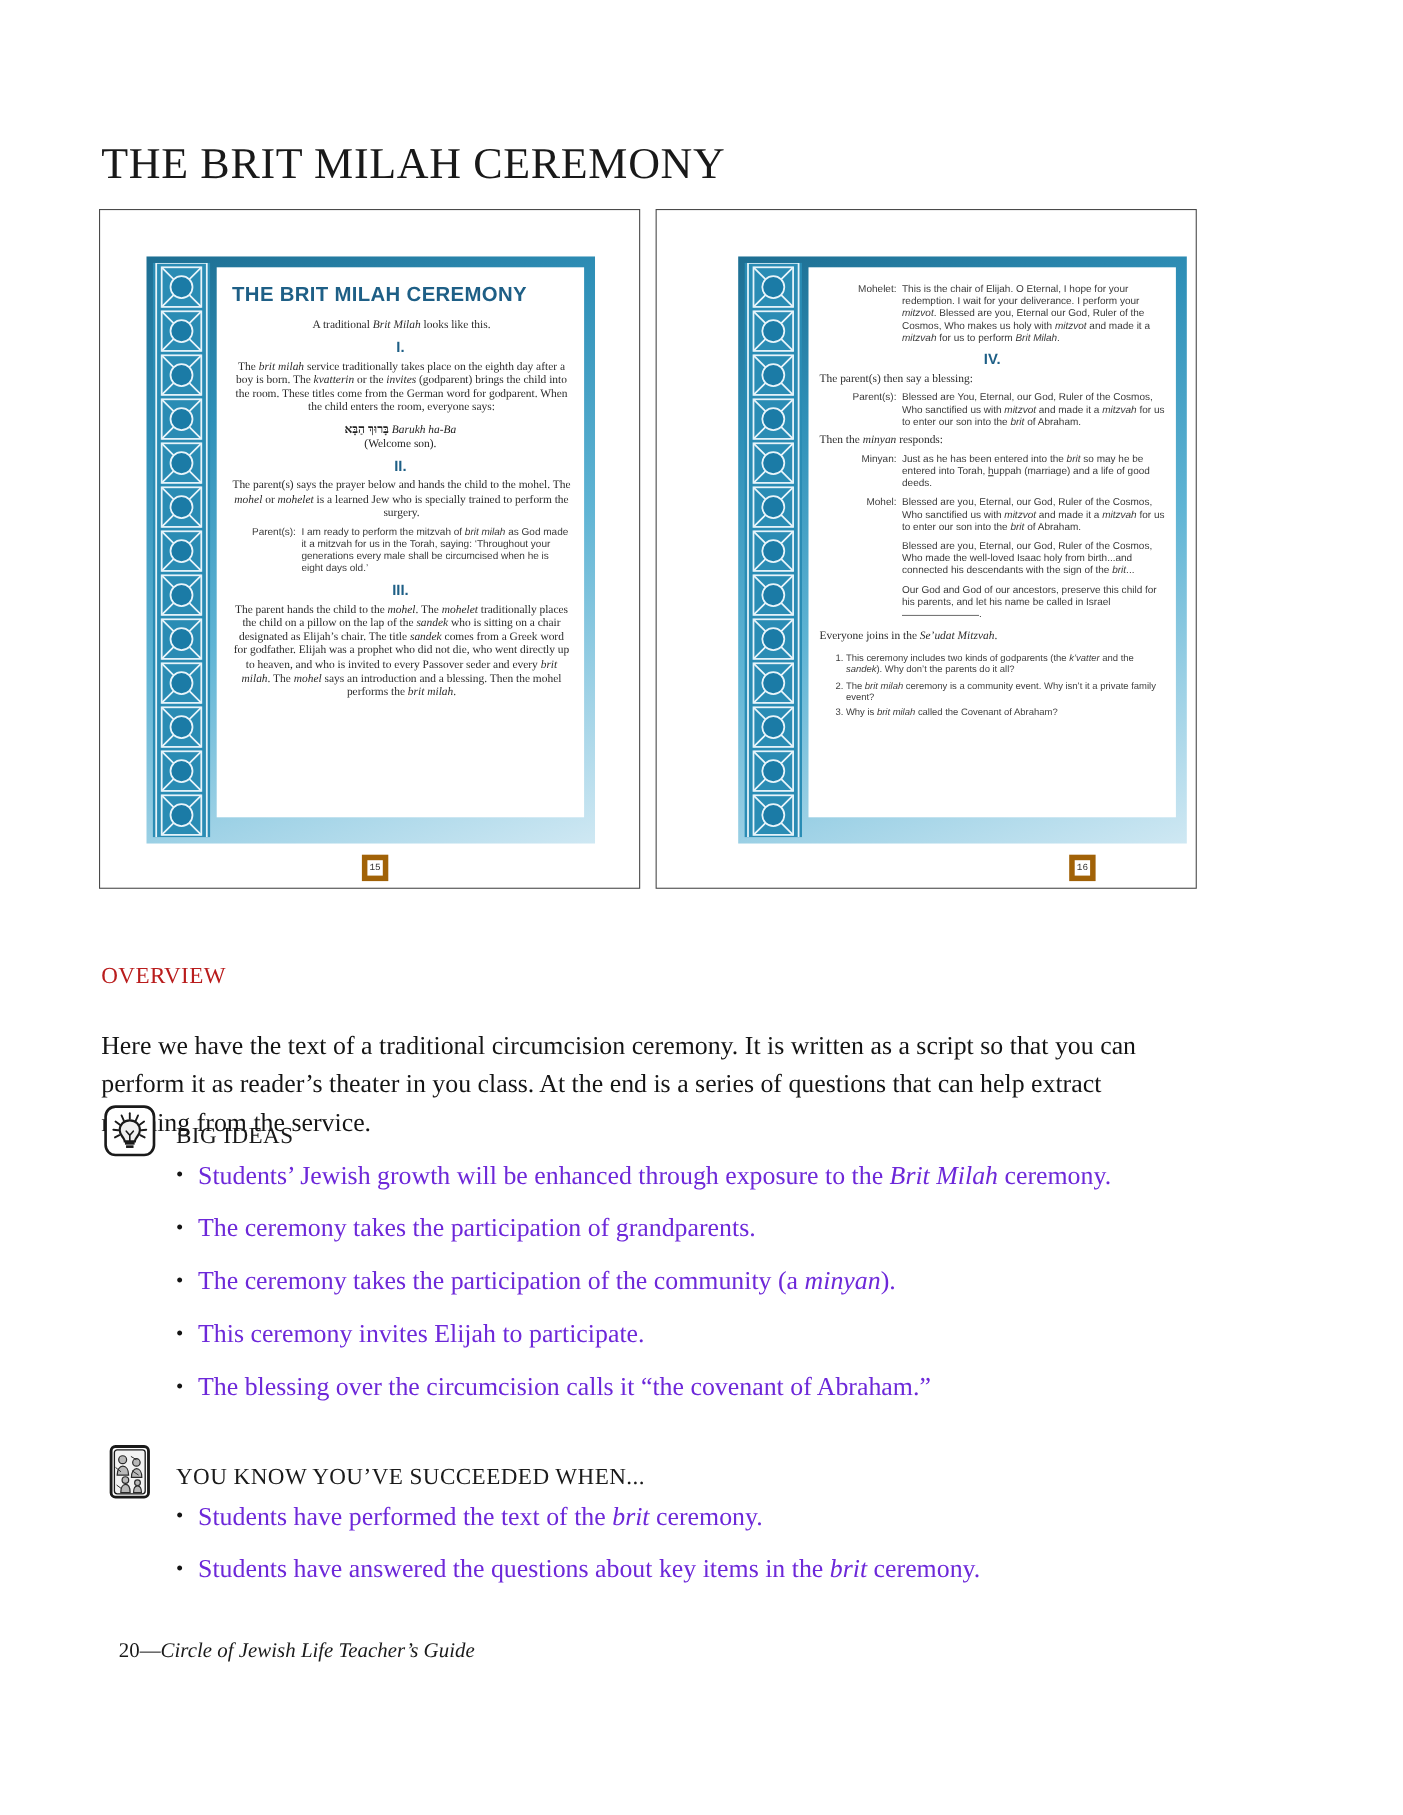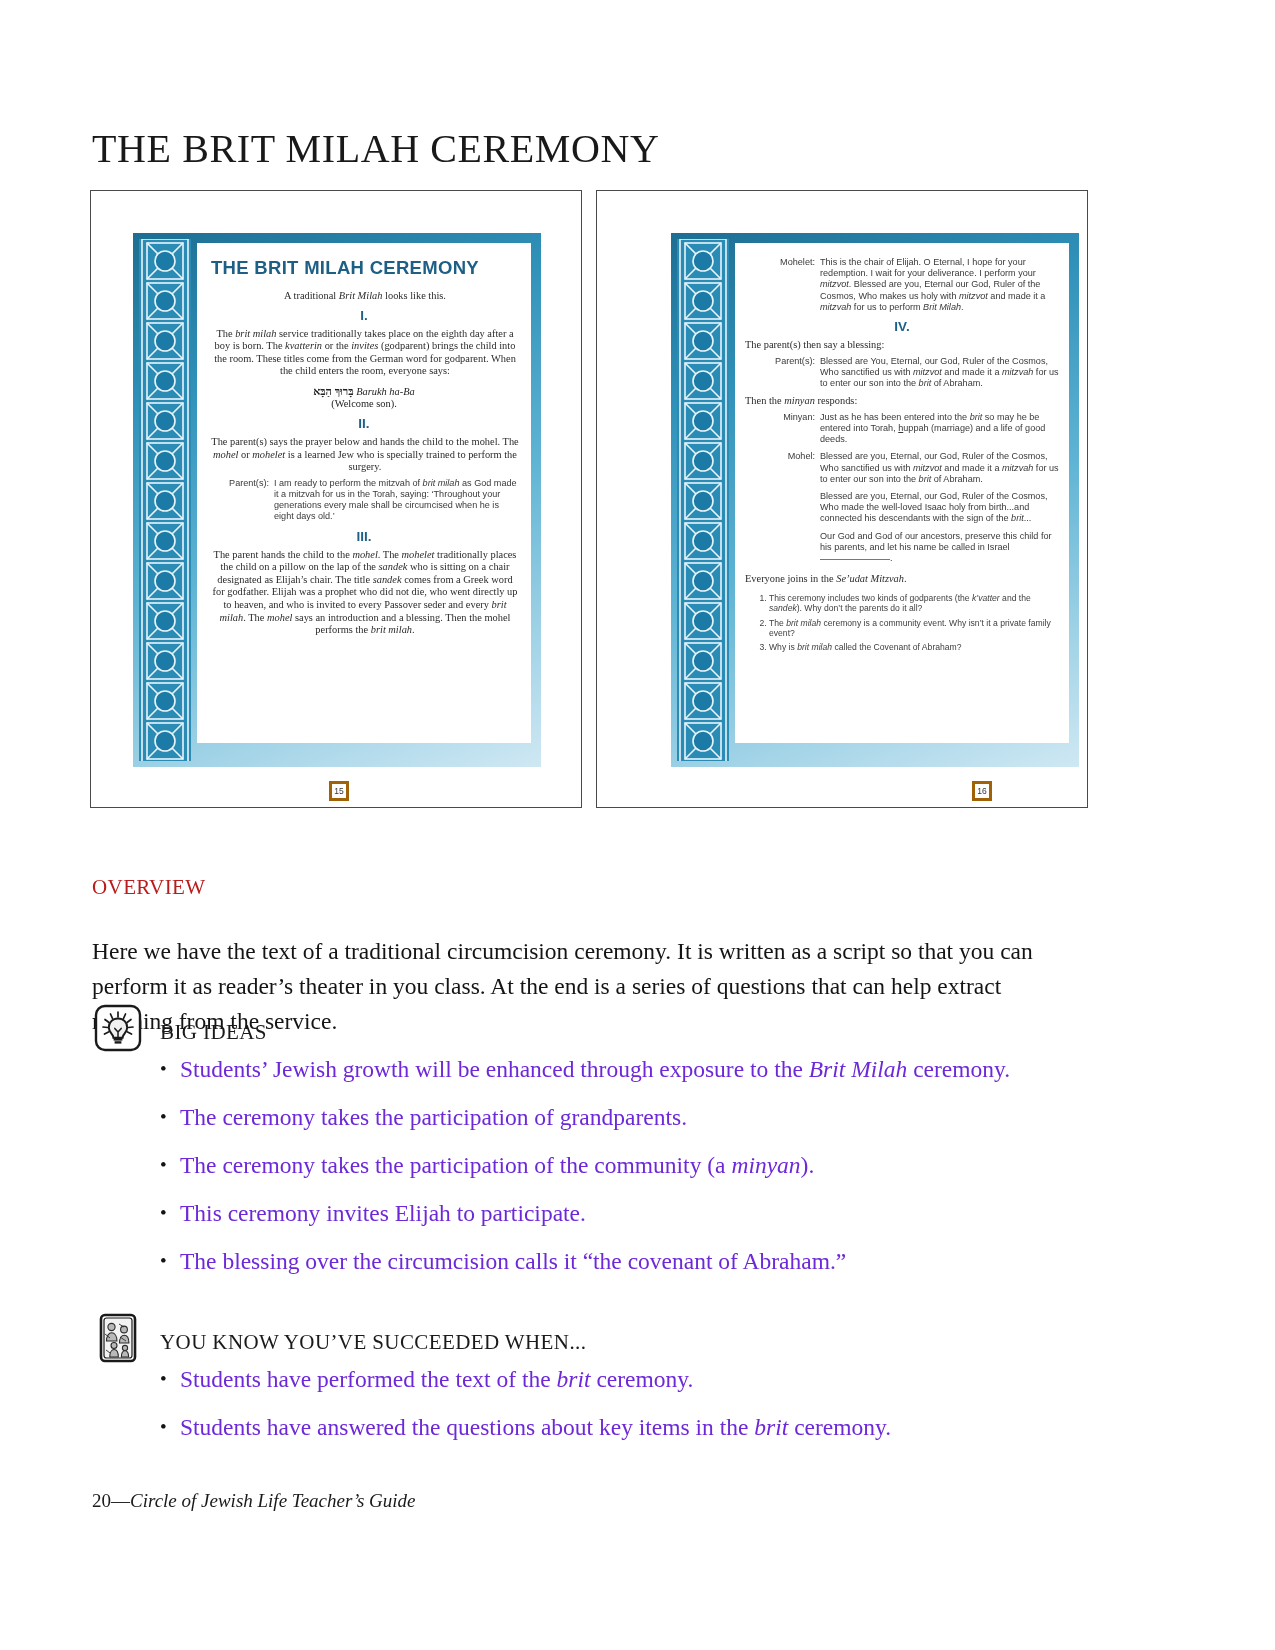--- a/index.html
+++ b/index.html
@@ -177,22 +177,22 @@
     display: inline-block;
     height: 1px;
     vertical-align: middle;
   }
 
   .pagenum {
     position: absolute;
     bottom: 6px;
     width: 14px;
     height: 14px;
-    border: 3px solid #a16207;
-    font-family: Liberation Sans, sans-serif;
+    border: 5px solid #a16207;
+    font-family: Liberation Mono, monospace;
     font-size: 8.5px;
     line-height: 14px;
     text-align: center;
     color: #333;
   }
   .pagenum.left-num  { left: 50%; margin-left: -7px; }
   .pagenum.right-num { left: 50%; margin-left: 130px; text-align: center; }
 
   
   .section-label {
@@ -257,21 +257,21 @@
     left: -20px;
     top: -1px;
     font-size: 19px;
     color: #141414;
   }
   ul.bullets li em { font-style: italic; }
 
   
   .footer {
     position: absolute;
-    left: 92px;
+    left: 108px;
     top: 1490px;
     font-size: 19px;
     color: #1a1a1a;
   }
   .footer em { font-style: italic; }
 </style>
 </head>
 <body>
 
 <div class="page">

